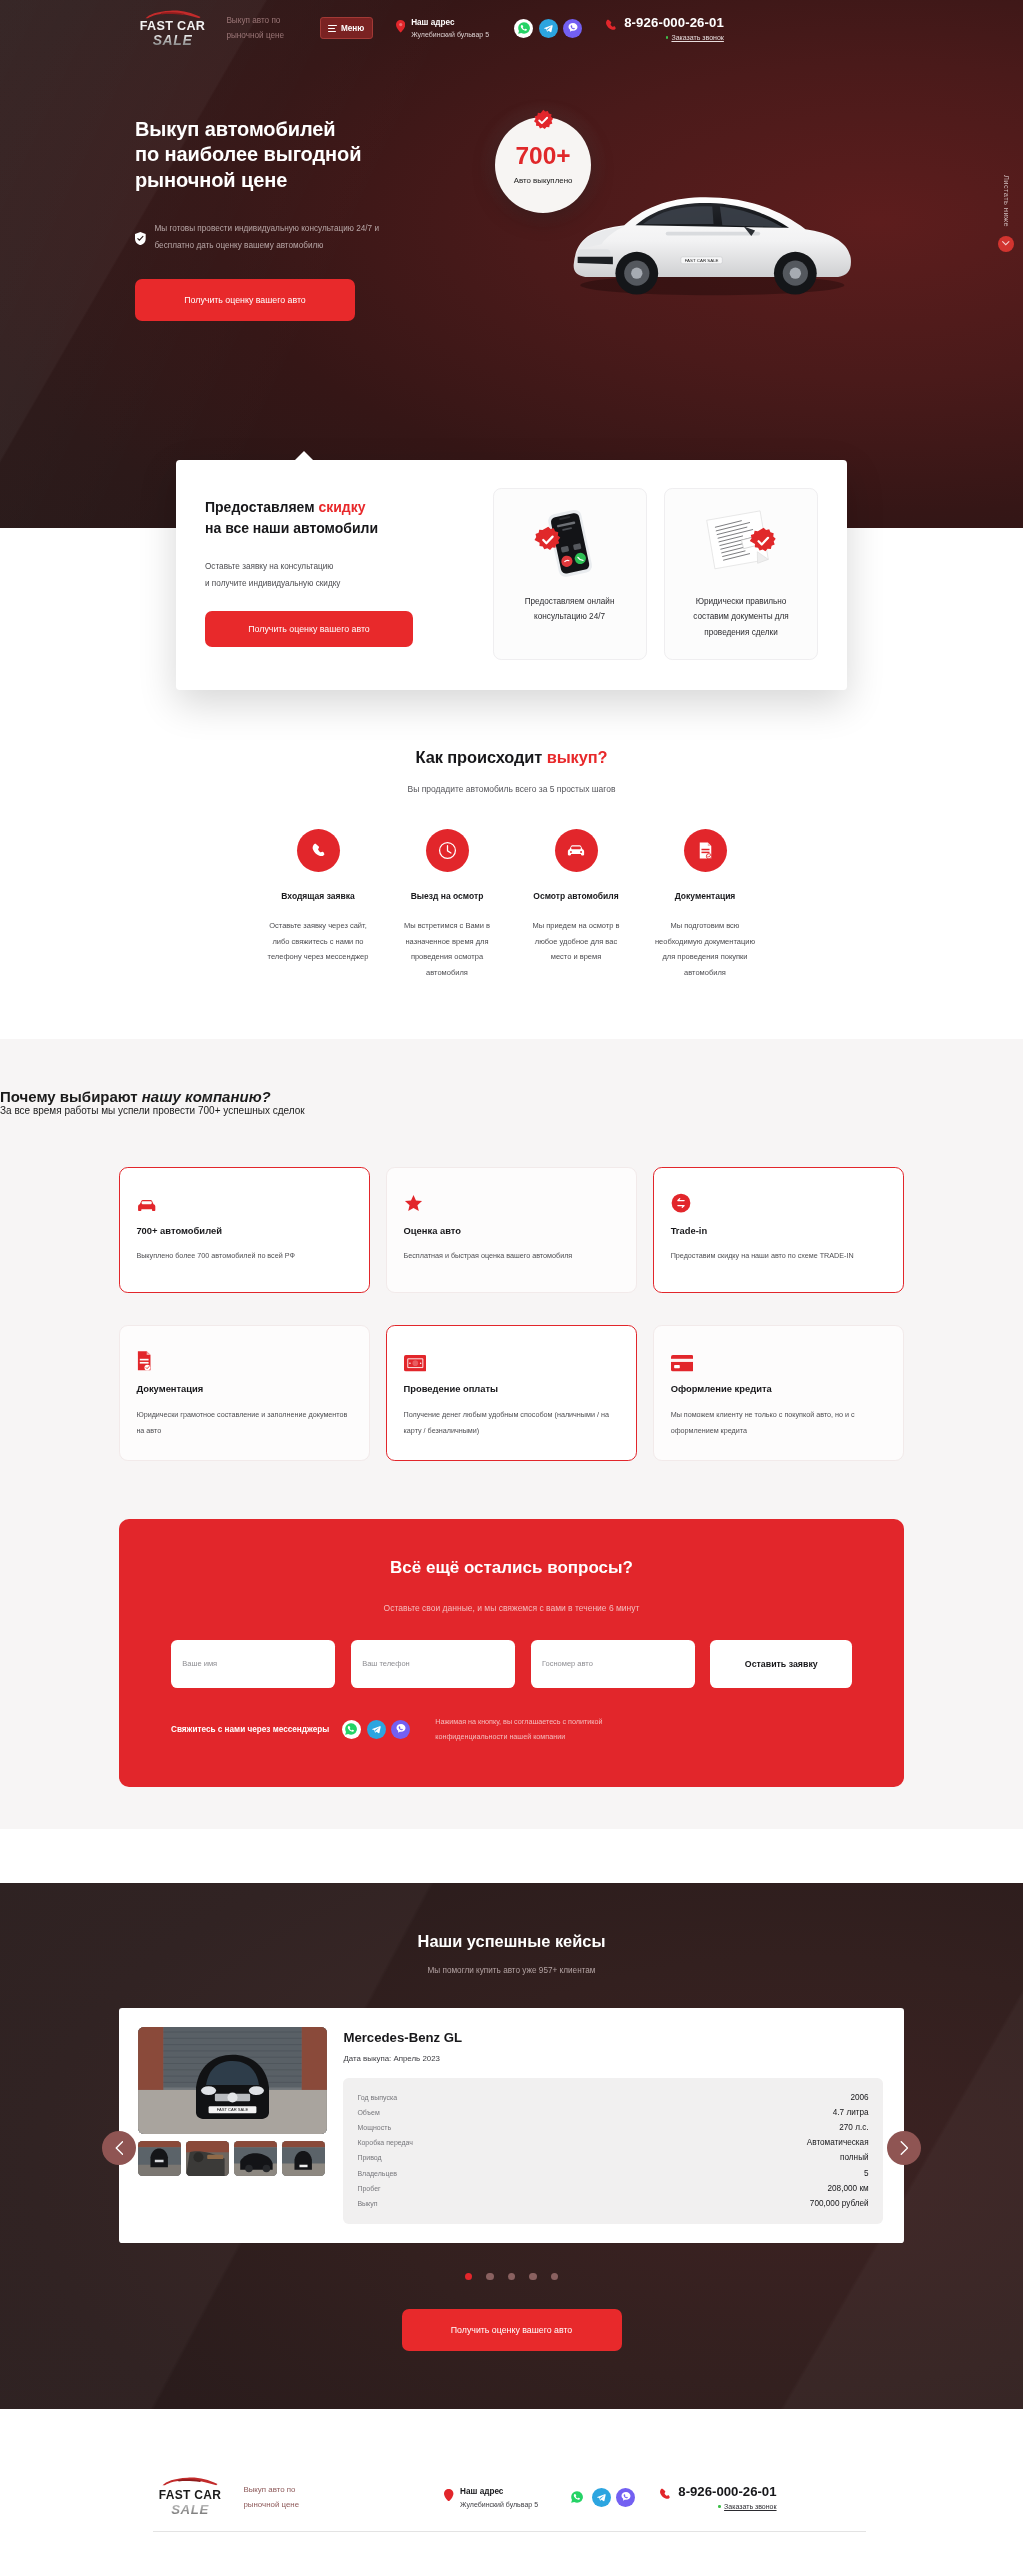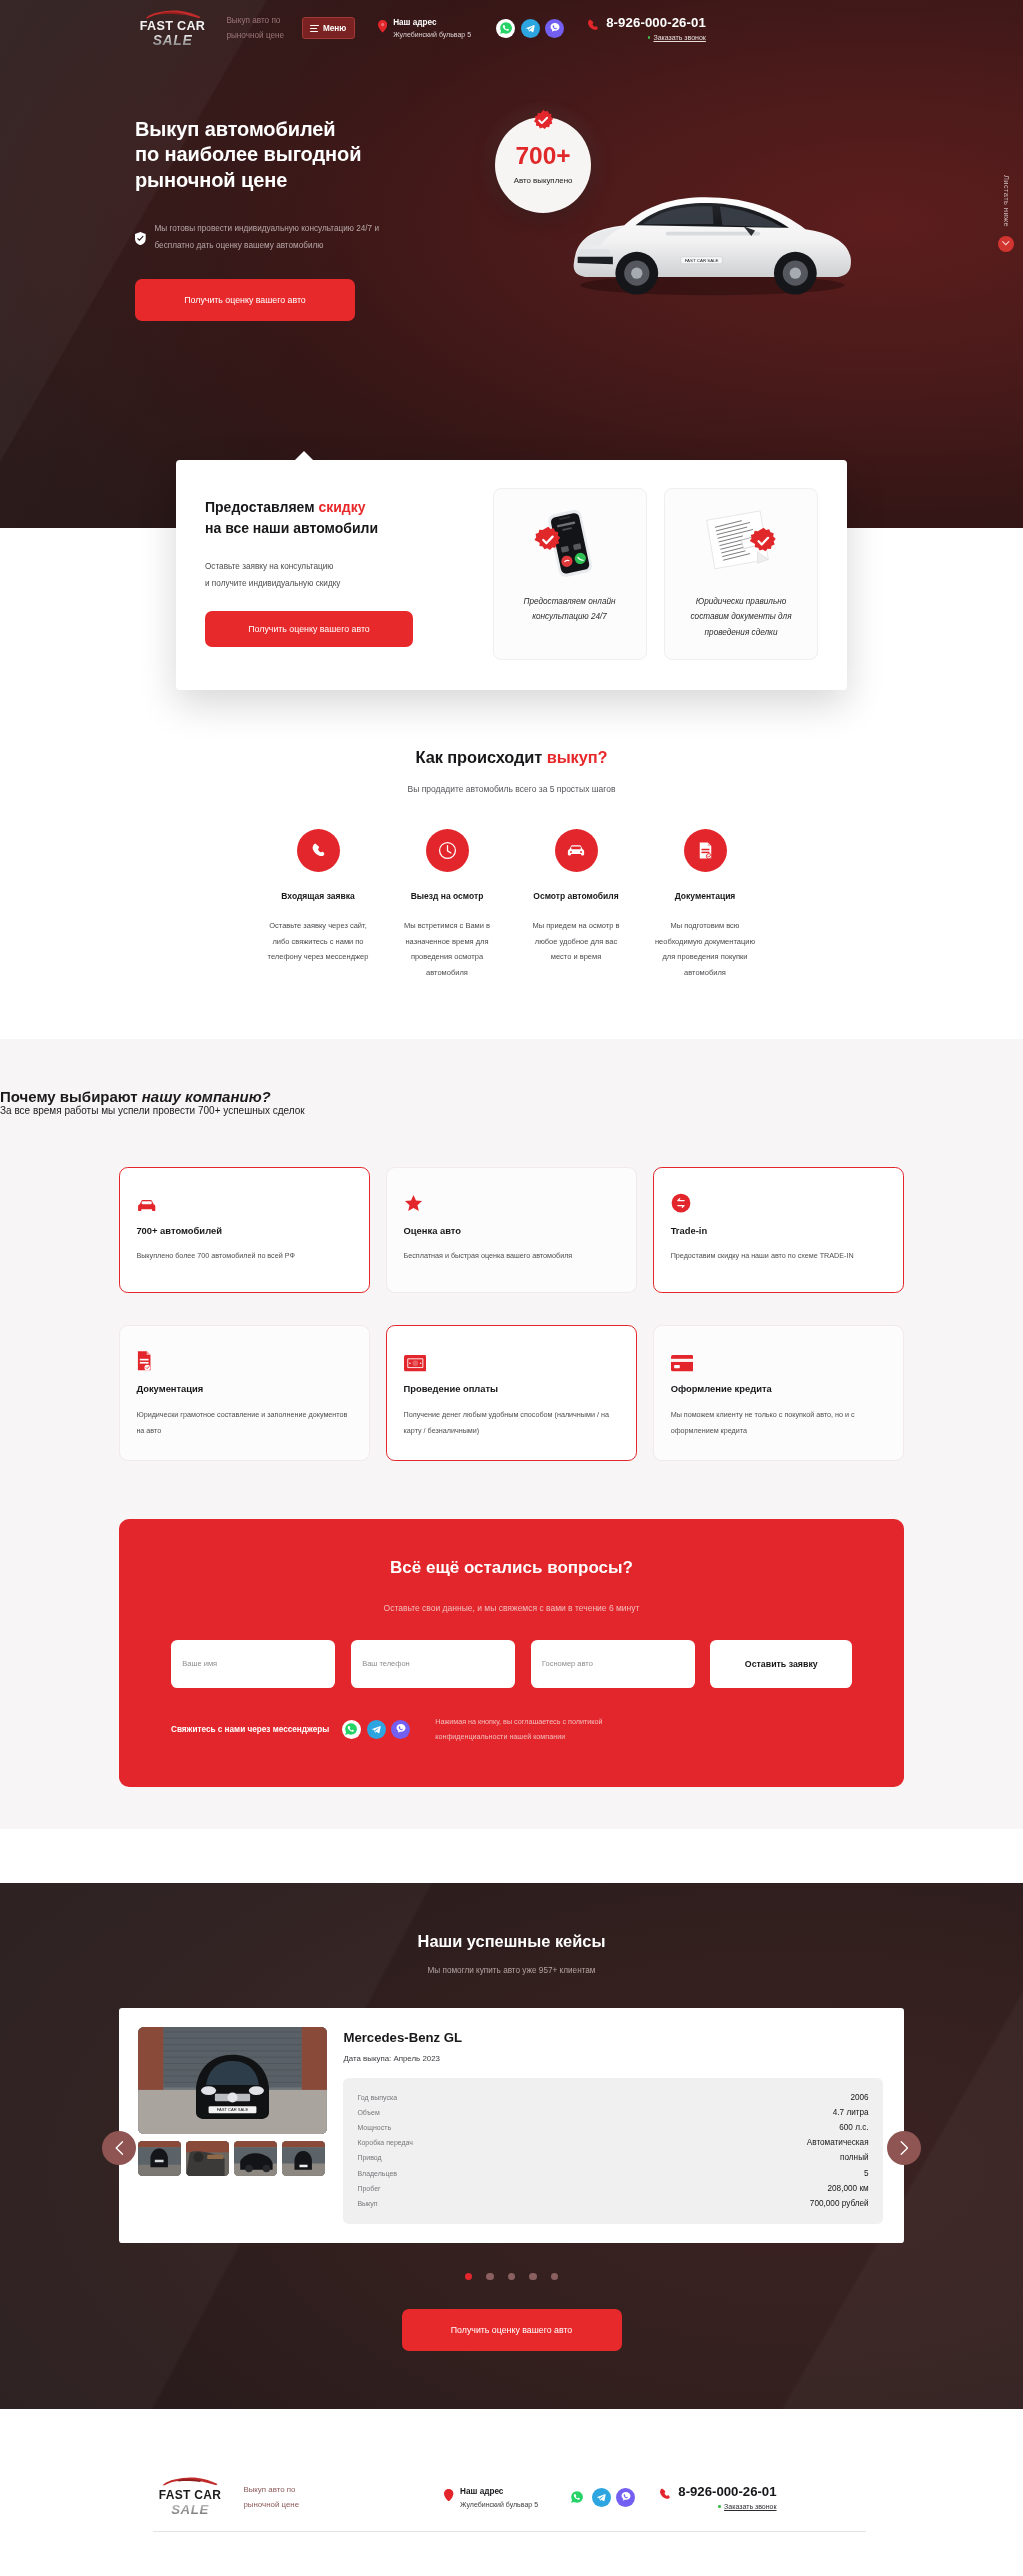--- a/index.html
+++ b/index.html
@@ -46,21 +46,21 @@
   }
   .logo .t2{
     font-weight:700;font-style:italic;font-size:14px;letter-spacing:0.6px;
     background:linear-gradient(180deg,#ffffff 0%,#b9b9b9 48%,#7d7d7d 100%);
     -webkit-background-clip:text;background-clip:text;color:transparent;
   }
   .tagline{
     margin-left:16.4px;color:#9a7576;font-size:8.2px;line-height:1.85;max-width:75px;
   }
   .menu-btn{
-    margin-left:1px;display:flex;align-items:center;gap:4.4px;
+    margin-left:19px;display:flex;align-items:center;gap:4.4px;
     background:#7a2222;border:0.6px solid #a33a36;border-radius:3.1px;
     color:#fff;font-size:8.2px;font-weight:600;
     padding:5.7px 8.2px 5.7px 7px;cursor:pointer;
   }
   .menu-btn .bars{display:flex;flex-direction:column;gap:1.6px;width:8.2px;}
   .menu-btn .bars i{display:block;height:1.3px;background:#fff;border-radius:0.6px;}
   .menu-btn .bars i:nth-child(2){width:6.3px;}
   .menu-btn .bars i:nth-child(3){width:7.5px;}
   .addr{margin-left:22.6px;display:flex;align-items:flex-start;gap:5.7px;}
   .pin{width:9.4px;height:12.6px;flex:none;margin-top:1.9px;}
@@ -137,21 +137,20 @@
   }
   .offer-left{width:270px;padding-top:8.8px;}
   .offer-left h2{font-size:14px;line-height:1.55;font-weight:700;color:#17171a;}
   .offer-left h2 em{font-style:normal;color:#e8292b;}
   .offer-left .p{color:#4c4c50;font-size:8.2px;line-height:2.1;margin-top:17.6px;}
   .offer-cta{margin-top:19px;width:208px;height:36px;font-size:8.8px;}
   .bcard{
     flex:1;background:#fcfcfc;border:0.6px solid #efeef0;border-radius:8.2px;
     padding:16.4px 12.6px 19px;display:flex;flex-direction:column;align-items:center;
     min-height:157px;
-    font-style:italic;
   }
   .bcard .art{height:77px;display:flex;align-items:center;justify-content:center;margin-bottom:11.3px;}
   .bcard p{color:#2c2c30;font-size:8.2px;line-height:1.9;text-align:center;}
 
   
   .sec{padding:58px 0 0;}
   .sec h2.title{
     text-align:center;font-size:16.4px;font-weight:700;color:#17171a;letter-spacing:-0.1px;
   }
   .sec h2.title em{font-style:normal;color:#e8292b;}
@@ -764,21 +763,21 @@
             <div class="row">
                 <span class="k">Год выпуска</span>
                 <span class="v">2006</span>
               </div>
             <div class="row">
                 <span class="k">Объем</span>
                 <span class="v">4.7 литра</span>
               </div>
             <div class="row">
                 <span class="k">Мощность</span>
-                <span class="v">600 л.с.</span>
+                <span class="v">270 л.с.</span>
               </div>
             <div class="row">
                 <span class="k">Коробка передач</span>
                 <span class="v">Автоматическая</span>
               </div>
             <div class="row">
                 <span class="k">Привод</span>
                 <span class="v">полный</span>
               </div>
             <div class="row">

